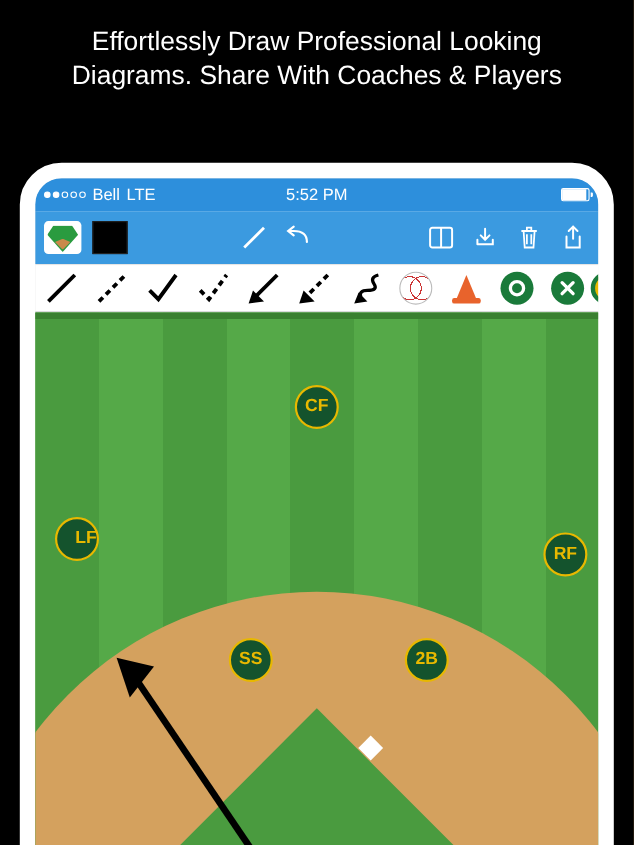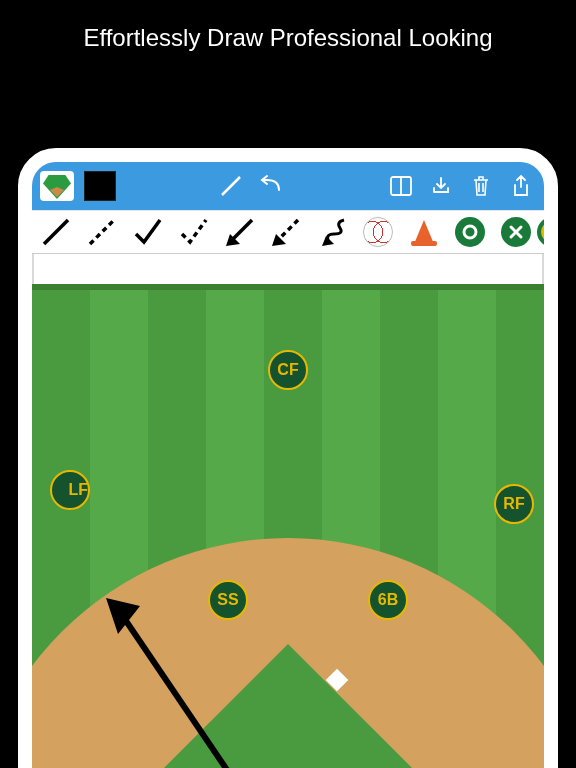--- a/index.html
+++ b/index.html
@@ -111,25 +111,45 @@
   .drawn-arrow {
     position:absolute; left: 68px; top: 308px;
     width: 260px; height: 320px; pointer-events:none;
   }
 </style>
 </head>
 <body>
 
 <div class="promo-text">
   <div>Effortlessly Draw Professional Looking</div>
+  <div>Diagrams. Share With Coaches &amp; Players</div>
 </div>
 
 <div class="device-frame">
   <div class="screen">
 
+    <div class="status-bar">
+      <div class="status-left">
+        <div class="signal-dots">
+          <span class="dot filled"></span>
+            <span class="dot filled"></span>
+            <span class="dot"></span>
+            <span class="dot"></span>
+            <span class="dot"></span>
+        </div>
+        <span>Bell</span>
+        <span>LTE</span>
+      </div>
+      <div class="status-center">5:52 PM</div>
+      <div>
+        <div class="battery">
+            <div class="battery-fill"></div>
+          </div>
+      </div>
+    </div>
 
     <div class="top-toolbar">
       <div class="field-thumb">
         <div class="field-thumb-inner"></div>
       </div>
       <div class="black-swatch"></div>
       <div class="toolbar-spacer"></div>
       <div class="tb-btn">
         <svg width="26" height="26">
             <line x1="4" y1="22" x2="22" y2="4" stroke="#fff" stroke-width="2.5"></line>
@@ -241,21 +261,21 @@
       <div class="pos-marker" style="left:18px; top:186px;justify-content:flex-end;">
         <span>LF</span>
       </div>
       <div class="pos-marker" style="right:10px; top:200px;">
         <span>RF</span>
       </div>
       <div class="pos-marker" style="left:176px; top:296px;">
         <span>SS</span>
       </div>
       <div class="pos-marker" style="left:336px; top:296px;">
-        <span>6B</span>
+        <span>2B</span>
       </div>
 
       <svg class="drawn-arrow" width="260" height="340">
         <line x1="230" y1="330" x2="20" y2="20" stroke="#000" stroke-width="6"></line>
         <path d="M6 6 L40 14 L18 42 Z" fill="#000"></path>
       </svg>
     </div>
 
   </div>
 </div>

